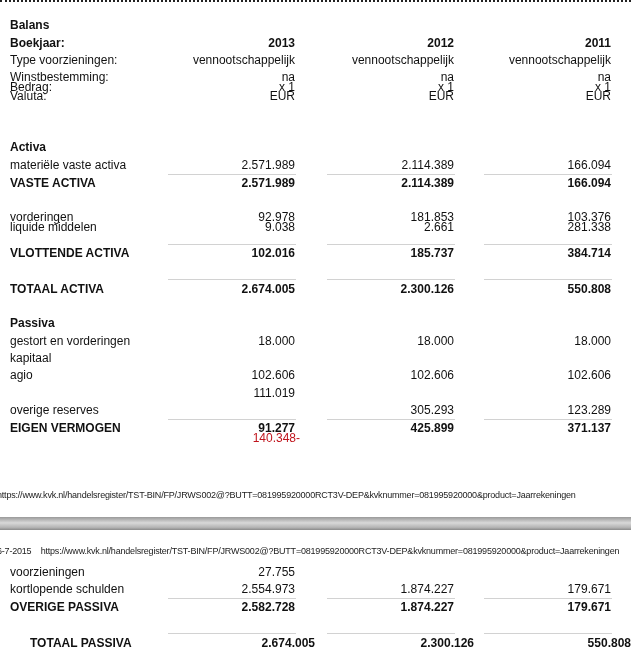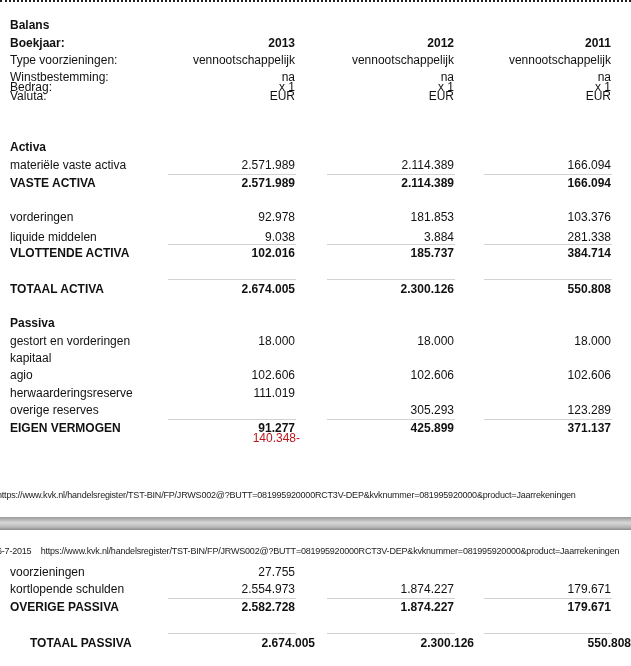--- a/index.html
+++ b/index.html
@@ -86,24 +86,24 @@
     <span class="c c2 bold">2.114.389</span>
     <span class="c c3 bold">166.094</span>
   </div>
 
   <div class="row" style="top:209px;">
     <span class="lbl">vorderingen</span>
     <span class="c c1">92.978</span>
     <span class="c c2">181.853</span>
     <span class="c c3">103.376</span>
   </div>
-  <div class="row" style="top:229px;">
+  <div class="row" style="top:219px;">
     <span class="lbl">liquide middelen</span>
     <span class="c c1">9.038</span>
-    <span class="c c2">3.884</span>
+    <span class="c c2">2.661</span>
     <span class="c c3">281.338</span>
   </div>
   <div class="rule r1" style="top:244px;"></div>
   <div class="rule r2" style="top:244px;"></div>
   <div class="rule r3" style="top:244px;"></div>
   <div class="row" style="top:245px;">
     <span class="lbl bold">VLOTTENDE ACTIVA</span>
     <span class="c c1 bold">102.016</span>
     <span class="c c2 bold">185.737</span>
     <span class="c c3 bold">384.714</span>
@@ -131,21 +131,20 @@
   <div class="row" style="top:350px;">
     <span class="lbl">kapitaal</span>
   </div>
   <div class="row" style="top:367px;">
     <span class="lbl">agio</span>
     <span class="c c1">102.606</span>
     <span class="c c2">102.606</span>
     <span class="c c3">102.606</span>
   </div>
   <div class="row" style="top:385px;">
-    <span class="lbl">herwaarderingsreserve</span>
     <span class="c c1">111.019</span>
     <span class="c c2"></span>
     <span class="c c3"></span>
   </div>
   <div class="row" style="top:402px;">
     <span class="lbl">overige reserves</span>
     <span class="c c1 neg" style="left: 150px; color: rgb(192, 20, 28);">140.348-</span>
     <span class="c c2">305.293</span>
     <span class="c c3">123.289</span>
   </div>

